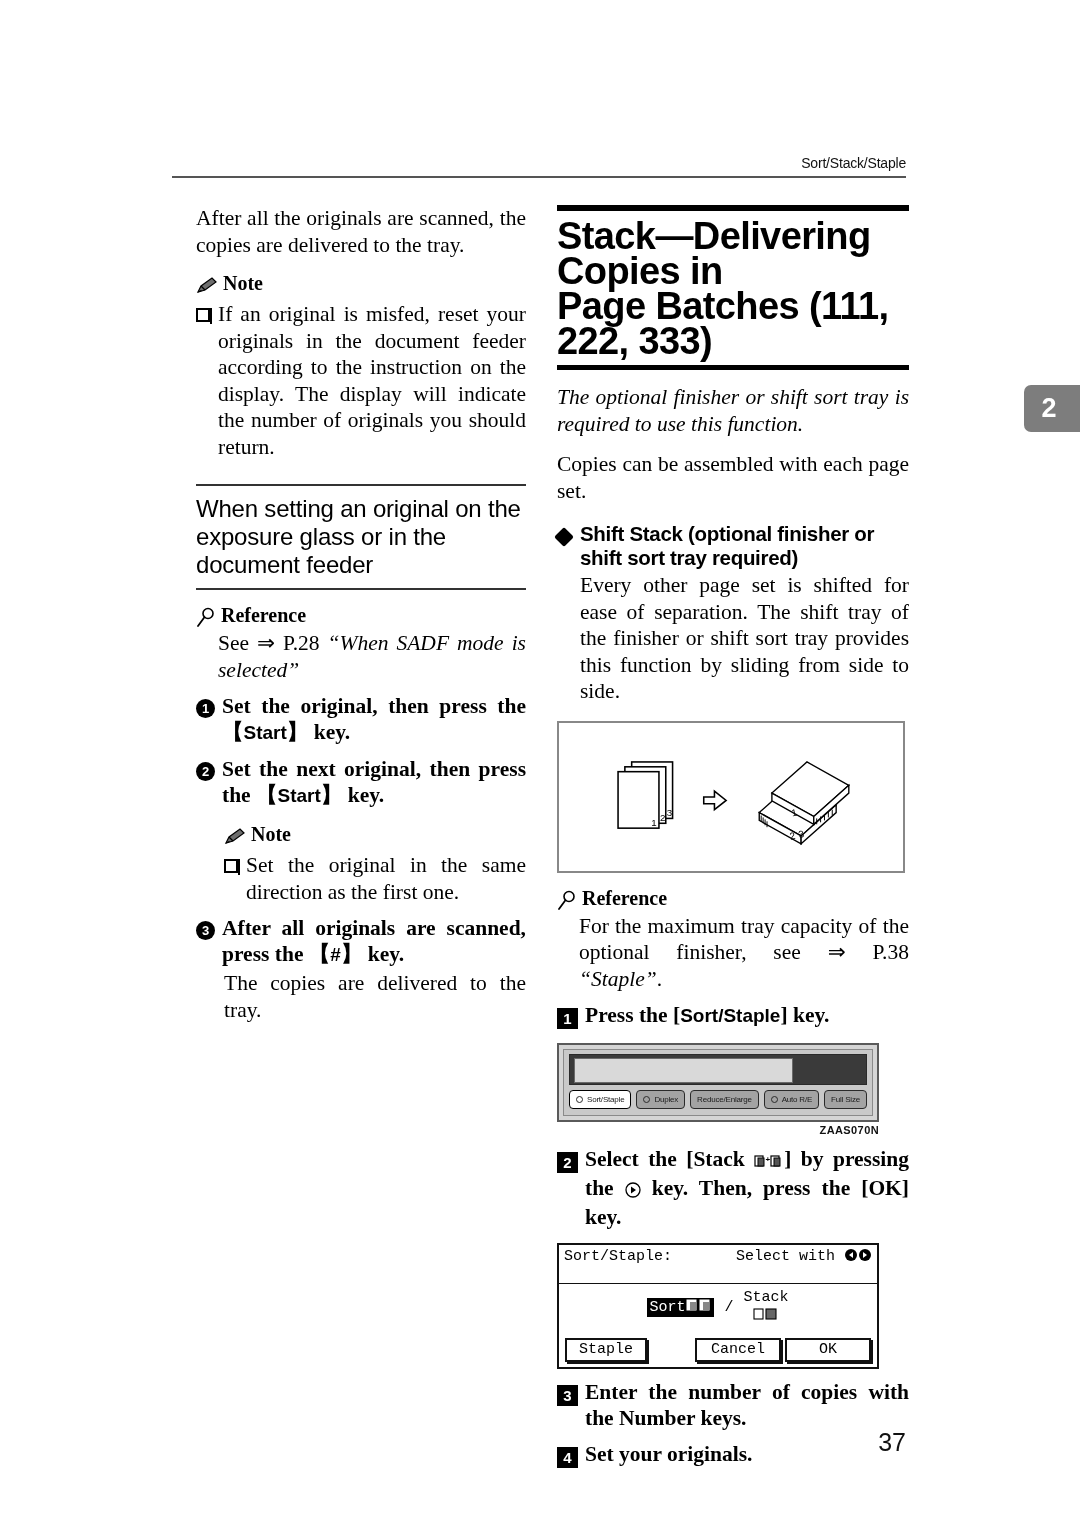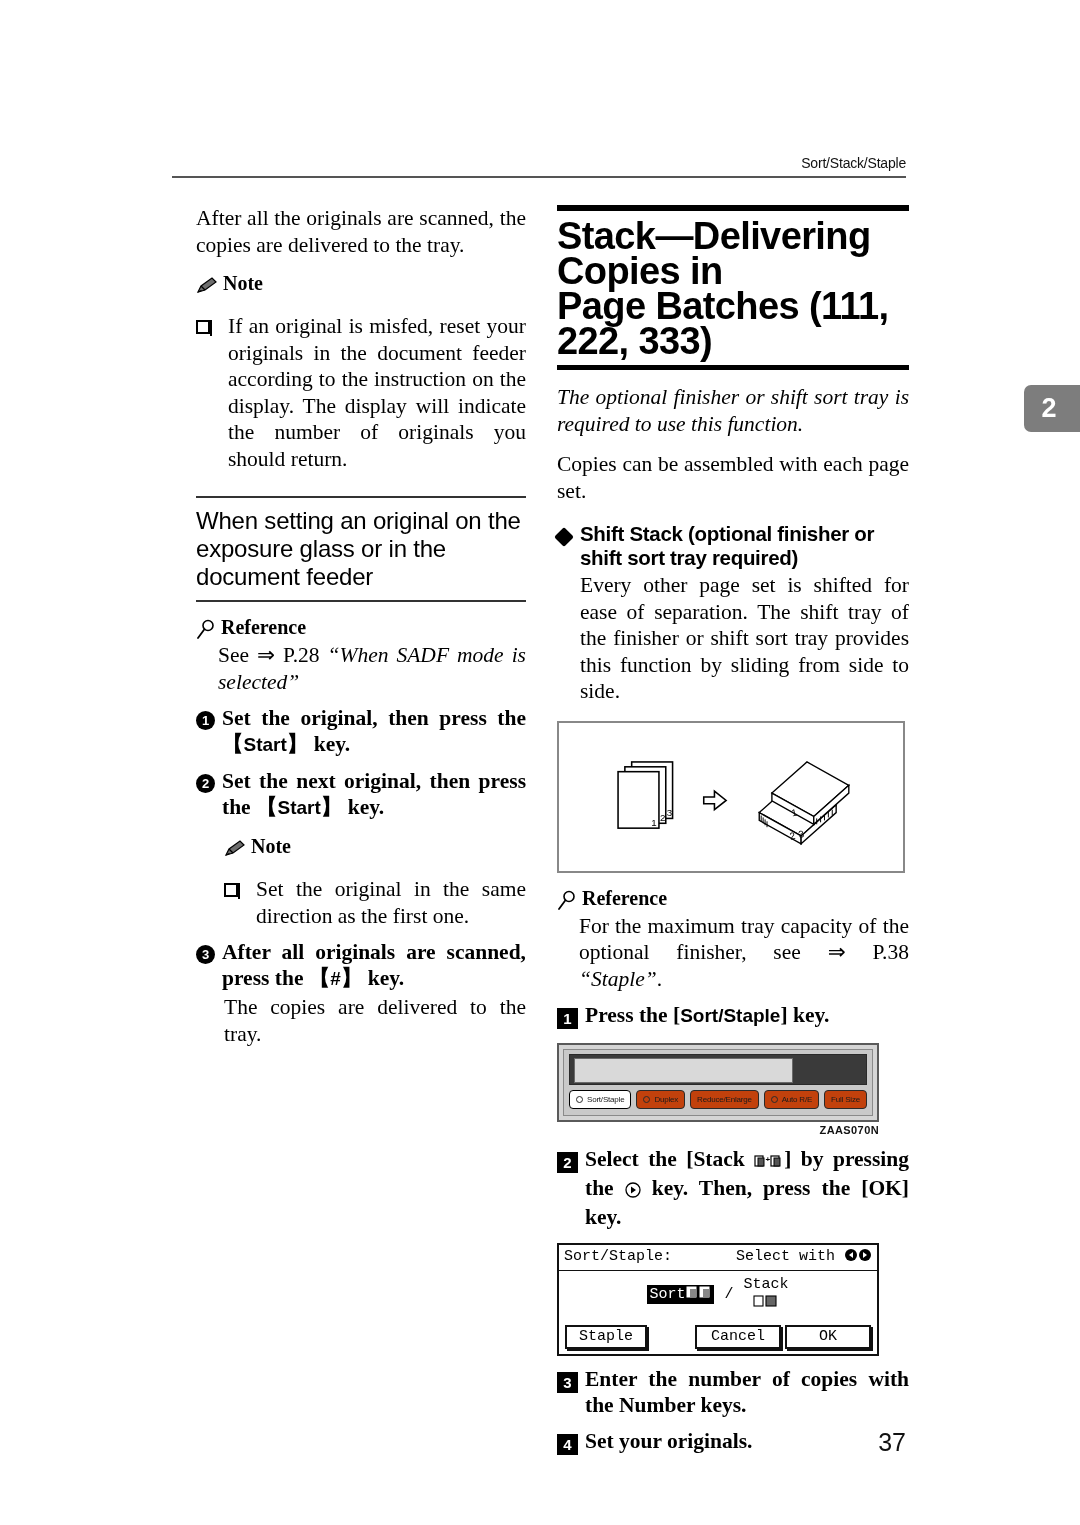--- a/index.html
+++ b/index.html
@@ -60,21 +60,21 @@
   .label-row {
     display:flex; align-items:flex-end; gap:5px;
     font-family:Liberation Serif, serif;
     font-weight:bold; font-size:20px;
     margin-top:14px; margin-bottom:3px;
   }
   .pencil-icon { display:inline-block; width:22px; height:18px; }
   .mag-icon    { display:inline-block; width:20px; height:20px; }
 
   .bullet-item {
-    display:flex; gap:18px; margin-top:18px;
+    display:flex; gap:8px; margin-top:6px;
   }
   .bullet-sq {
     flex:0 0 auto; width:14px; height:14px;
     margin-top:7px;
     border:2px solid #000;
     border-radius:0 0 0 0;
     position:relative;
   }
   .bullet-sq::after{
     content:""; position:absolute; left:-2px; top:-2px;
@@ -176,21 +176,21 @@
     border:1px solid #2a2a2a;
   }
   .panel-screen-lit {
     position:absolute; left:4px; top:3px; width:74%; height:25px;
     background:#d9d9d9; border:1px solid #6a6a6a;
   }
   .panel-btn-row { display:flex; gap:5px; align-items:center; }
   .pbtn {
     flex:1 1 auto; height:19px;
     border:1.5px solid #2a2a2a; border-radius:4px;
-    background:#c2410c;
+    background:#a3a3a3;
     display:flex; align-items:center; justify-content:center; gap:4px;
     font-family:"Liberation Sans", sans-serif;
     font-size:8px; color:#1a1a1a; letter-spacing:-0.2px;
     white-space:nowrap;
   }
   .pbtn.active { background:#ffffff; border-color:#000; }
   .led {
     width:7px; height:7px; border-radius:50%;
     border:1.3px solid #2a2a2a; background:transparent;
     flex:0 0 auto;
@@ -203,21 +203,21 @@
 
   
   .lcd-fig {
     margin-top:13px; width:322px;
     border:2px solid #111; background:#fff;
     font-family:"Liberation Mono", monospace;
     padding:0;
   }
   .lcd-row1 {
     display:flex; justify-content:space-between; align-items:center;
-    font-size:15px; padding:3px 5px 5px 5px;
+    font-size:15px; padding:3px 5px 18px 5px;
     border-bottom:1.5px solid #111;
   }
   .lcd-row2 {
     display:flex; justify-content:center; align-items:center; gap:10px;
     font-size:15px; padding:5px 5px 12px 5px;text-align:center;
   }
   .lcd-hl {
     background:#000; color:#fff; padding:0 2px;
     display:inline-flex; align-items:center; gap:1px;
   }

